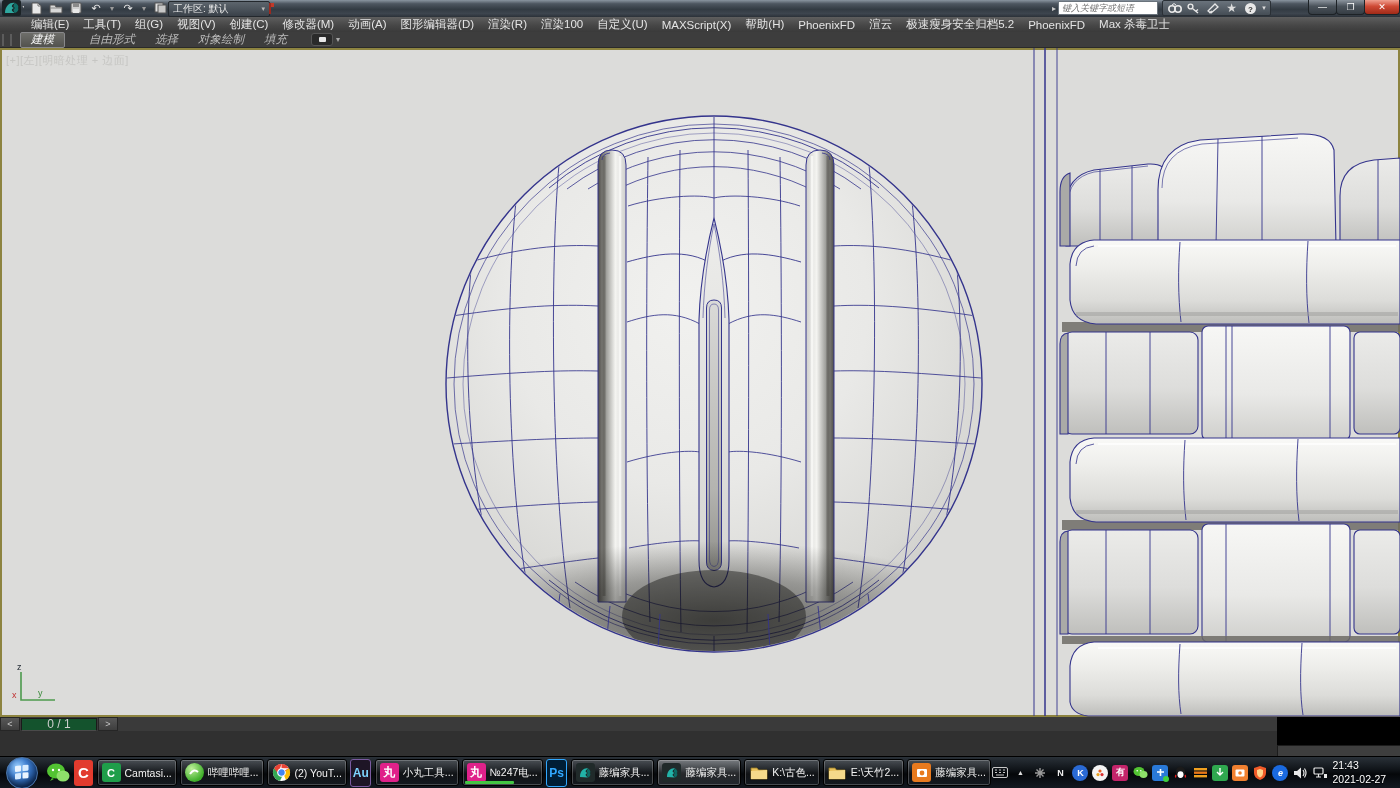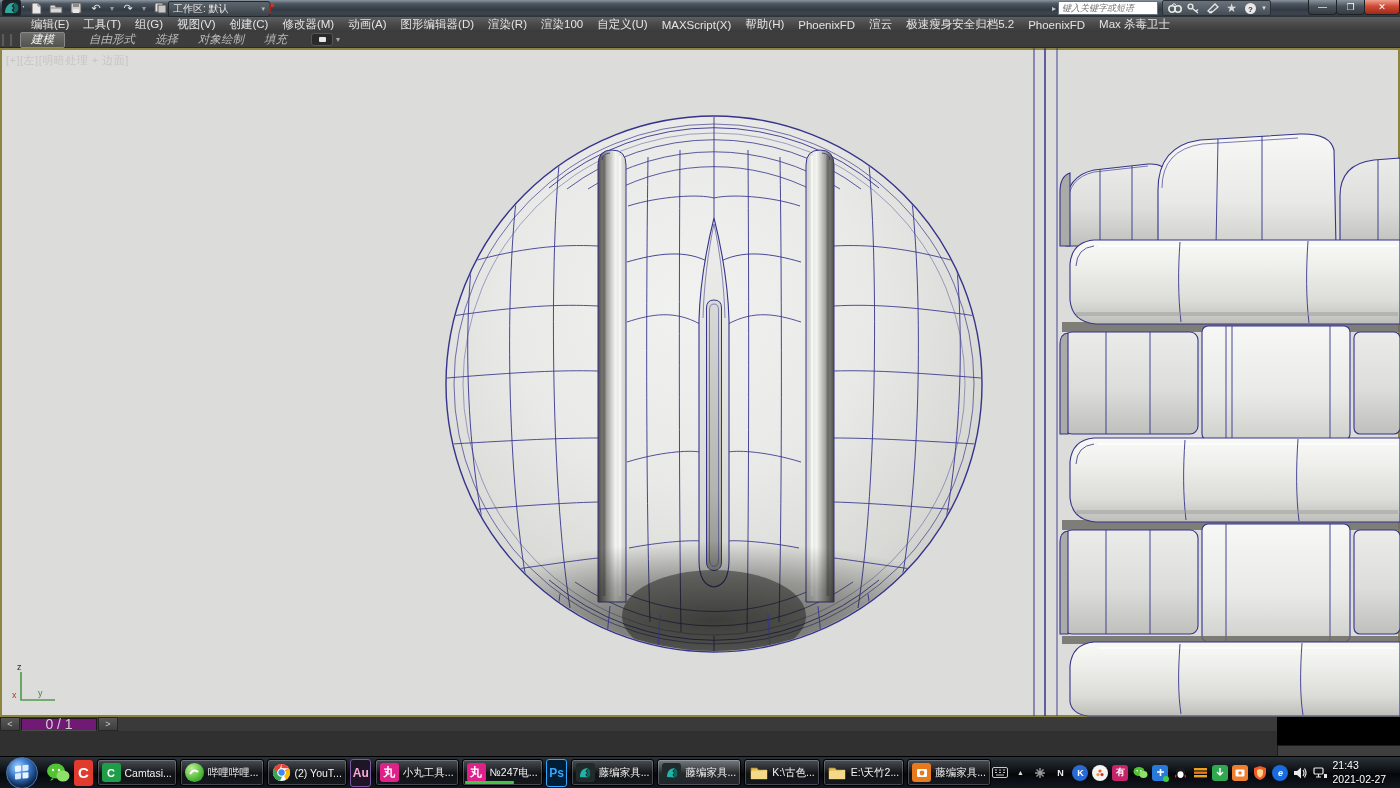--- a/index.html
+++ b/index.html
@@ -46,22 +46,22 @@
   #viewport{left:0;top:48px;width:1400px;height:669px;background:#dcdcda;
     border-top:2px solid #8d8440;border-bottom:2px solid #8d8440;box-sizing:border-box;}
   #vp-border-l{left:0;top:48px;width:2px;height:669px;background:#8d8440;}
   #vp-border-r{left:1398px;top:48px;width:2px;height:669px;background:#8d8440;}
   #vp-label{left:6px;top:53px;color:#c6c6c3;font-size:11px;letter-spacing:.5px;}
   #vp-svg{left:0;top:48px;}
   
   #timeline{left:0;top:717px;width:1277px;height:14px;background:#3a3a3a;display:flex;align-items:center;}
   .tl-btn{width:18px;height:12px;background:linear-gradient(#575757,#3e3e3e);border:1px solid #262626;
     color:#c8c8c8;font-size:9px;display:flex;align-items:center;justify-content:center;}
-  #frame-field{width:74px;height:11px;background:#701a75;border:1px solid #1a1a1a;border-bottom-color:#4a4a4a;
-    color:#cfcfcf;font-size:14px;display:flex;align-items:center;justify-content:center;margin:8px 1px;}
+  #frame-field{width:74px;height:11px;background:#14532d;border:1px solid #1a1a1a;border-bottom-color:#4a4a4a;
+    color:#cfcfcf;font-size:12px;display:flex;align-items:center;justify-content:center;margin:8px 1px;}
   #trackbar{left:0;top:731px;width:1277px;height:25px;background:#303030;}
   #expert-btn{left:1277px;top:717px;width:123px;height:39px;background:#3e3e3e;
     border-left:1px solid #1c1c1c;border-top:1px solid #1c1c1c;color:#cccccc;font-size:12px;
     display:flex;align-items:center;justify-content:center;box-sizing:border-box;margin-top:28px;}
   
   #taskbar{left:0;top:756px;width:1400px;height:32px;
     background:linear-gradient(180deg,#2a3138 0%,#0d1115 45%,#05070a 55%,#121820 100%);
     border-top:1px solid #000;box-sizing:border-box;display:flex;align-items:center;}
   #start-orb{width:30px;height:30px;border-radius:50%;margin:0 6px 0 6px;position:relative;
     background:radial-gradient(circle at 35% 30%,#9ed2ff 0%,#3f7fd0 35%,#123a78 75%,#0a2least 100%);
@@ -461,21 +461,21 @@
         <path d="M10,1 a9,9 0 0 1 7.8,4.5 l-7.8,0 Z M17.8,5.5 a9,9 0 0 1 -1,9.5 l-4,-6.8 Z" fill="#ea4335"></path>
         <path d="M17.8,5.5 a9,9 0 0 1 -3.2,12.2 l-3,-7.2 Z" fill="#fbbc05"></path>
         <path d="M2.2,5.5 a9,9 0 0 0 6.2,13.3 l3.4,-6.6 Z" fill="#34a853"></path>
         <path d="M10,1 a9,9 0 0 0 -7.8,4.5 l4.4,6 Z" fill="#ea4335"></path>
         <circle cx="10" cy="10" r="4" fill="#4285f4" stroke="#fff" stroke-width="1.2"></circle>
       </svg>
     </span>
     <span class="lbl">(2) YouT...</span>
   </div>
   <div class="pinned">
-    <div class="ic20" style="width:26px;height:26px;background:#1e1526;border:1px solid #7a5aa0;color:#f9a8d4;font-size:12px;">Au</div>
+    <div class="ic20" style="width:26px;height:26px;background:#1e1526;border:1px solid #7a5aa0;color:#7dd3fc;font-size:12px;">Au</div>
   </div>
   <div class="tbtn">
     <span class="ic20" style="background:#e0218a;font-size:12px;">丸</span>
     <span class="lbl">小丸工具...</span>
   </div>
   <div class="tbtn">
     <span class="ic20" style="background:#e0218a;font-size:12px;">丸</span>
     <span class="lbl">№247电...</span>
     <div id="progress-green"></div>
   </div>

